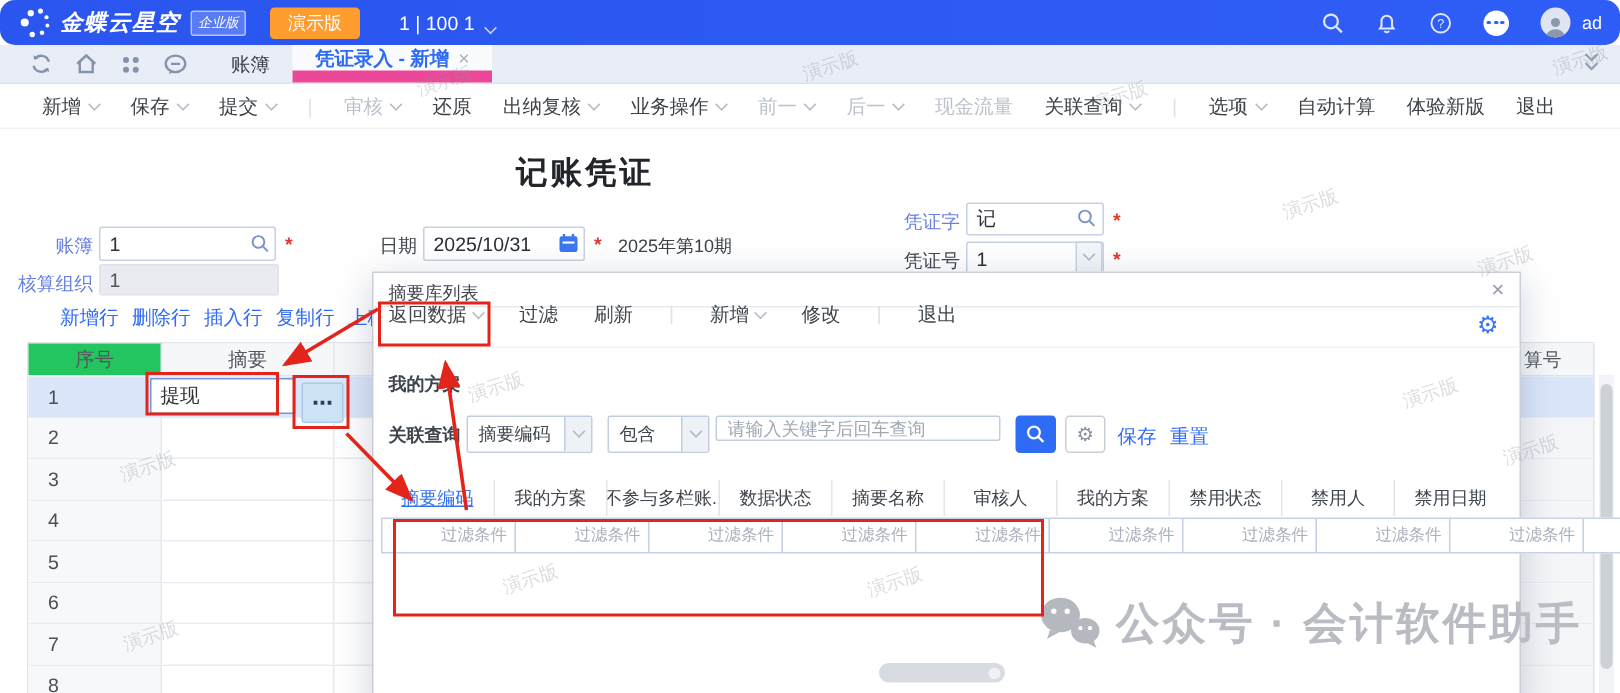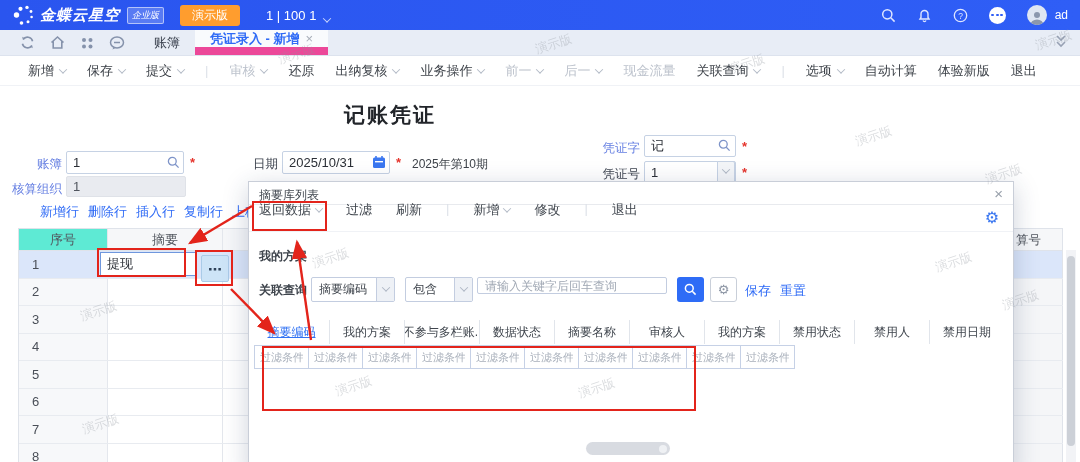--- a/index.html
+++ b/index.html
@@ -5,21 +5,21 @@
   * { box-sizing: border-box; margin: 0; padding: 0; }
   html,body { margin:0; }
   #page {
     position: relative; width: 1080px; height: 462px; overflow: hidden;
     background: #fff; font-family: "Liberation Sans","DejaVu Sans",sans-serif;
     color: #3d4249; font-size: 13px;
   }
   
   .topbar { position:absolute; left:0; top:0; width:1080px; height:30px;
     background:linear-gradient(90deg,#2a55ef,#2f5ef6); display:flex; align-items:center;
-    padding:0 12px; color:#fff; }
+    padding:0 12px; color:#fff;border-radius:10px; }
   .brand { font-size:15px; font-weight:bold; font-style:italic; letter-spacing:1px; margin-left:6px; }
   .edition-badge { font-size:9px; font-style:italic; background:rgba(255,255,255,.22);
     border:1px solid rgba(255,255,255,.55); border-radius:2px; padding:1px 4px; margin-left:7px; }
   .demo-badge { font-size:12px; background:#ff9d2e; border-radius:3px; padding:2px 12px; margin-left:16px; }
   .org-sel { margin-left:26px; font-size:13px; display:flex; align-items:flex-end; gap:8px; }
   .tb-icons { margin-left:auto; display:flex; align-items:center; gap:21px; }
   .tb-icons svg { display:block; }
   .pill-icon { width:17px; height:17px; border-radius:50%; background:#fff; display:flex;
     align-items:center; justify-content:center; gap:1.5px; }
   .pill-icon i { width:3px; height:2px; background:#2f5ef6; border-radius:1px; }
@@ -62,21 +62,21 @@
   
   .row-links { position:absolute; left:40px; top:203px; display:flex; gap:9px; font-size:13px; color:#2f6bf6; }
   .row-links span { cursor:pointer; white-space:nowrap; }
   
   .grid { position:absolute; left:18px; top:228px; width:1045px; border-top:1px solid #dfe3ea;
     border-left:1px solid #dfe3ea; }
   .g-row { display:flex; height:27.5px; border-bottom:1px solid #e8ebf0; background:#fff; }
   .g-row.head { height:22px; background:#f6f7f9; border-bottom:1px solid #dfe3ea; }
   .g-c1 { width:89px; background:#f7f8fa; border-right:1px solid #e4e7ed; display:flex; align-items:center;
     padding-left:13px; font-size:13px; color:#4a4f58; }
-  .g-row.head .g-c1 { justify-content:center; padding-left:0; color:#52575f; background:#5eead4; }
+  .g-row.head .g-c1 { justify-content:center; padding-left:0; color:#52575f; background:#22c55e; }
   .g-c2 { width:115px; border-right:1px solid #e4e7ed; display:flex; align-items:center; justify-content:center;
     color:#52575f; }
   .g-c3 { width:736px; border-right:1px solid #e4e7ed; }
   .g-c4 { width:104px; background:#f5f6f8; border-right:1px solid #dfe3ea; }
   .g-row.head .g-c4 { background:#f6f7f9; }
   .g-row.sel  .g-c1, .g-row.sel .g-c2, .g-row.sel .g-c3, .g-row.sel .g-c4 { background:#dbe6fa; }
   .vscroll { position:absolute; left:1066px; top:250px; width:10px; height:212px; background:#f2f3f6; }
   .vscroll i { position:absolute; left:1px; top:6px; width:8px; height:190px; background:#ccd0d7; border-radius:4px; }
   .partial-head { position:absolute; left:1016px; top:232px; font-size:12.5px; color:#52575f; }
   
@@ -110,21 +110,21 @@
     border:none; border-radius:3px; display:flex; align-items:center; justify-content:center; cursor:pointer; }
   .btn-gear { position:absolute; left:461px; top:95px; width:27px; height:25px; background:#fff;
     border:1px solid #c9cfd9; border-radius:3px; display:flex; align-items:center; justify-content:center;
     color:#8a93a2; font-size:13px; cursor:pointer; }
   .lnk { position:absolute; top:100px; font-size:13px; color:#2f6bf6; cursor:pointer; }
   .dlg-cols { position:absolute; left:5px; top:138px; width:750px; height:24px; display:flex; }
   .dlg-col { width:75px; display:flex; align-items:center; justify-content:center; font-size:12px;
     color:#3f454d; border-left:1px solid #e1e5eb; white-space:nowrap; overflow:hidden; }
   .dlg-col:first-child { border-left:none; color:#3273f3; text-decoration:underline; }
   .dlg-filters { position:absolute; left:5px; top:163px; width:750px; display:flex; }
-  .dlg-filters input { width:55px; height:24px; border:1px solid #c6d1e6; font-size:11px; color:#2b2f36;
+  .dlg-filters input { width:90px; height:24px; border:1px solid #c6d1e6; font-size:11px; color:#2b2f36;
     padding:0 5px; font-family:inherit; margin-right:-1px; background:#fff;text-align:right; }
   .dlg-filters input::placeholder { color:#a9b0bb; }
   .hscroll { position:absolute; left:337px; top:260px; width:84px; height:13px; background:#d8dbe1; border-radius:7px; }
   .hscroll i { position:absolute; right:3px; top:2.5px; width:8px; height:8px; border-radius:50%; background:#eff1f4; }
   
   .anno-box { position:absolute; border:2px solid #e3241b; z-index:100; pointer-events:none; }
   .anno-svg { position:absolute; left:0; top:0; width:1080px; height:462px; z-index:101; pointer-events:none; }
   
   .wm { position:absolute; font-size:12.5px; color:#8e949c; opacity:.32; transform:rotate(-18deg);
     z-index:60; pointer-events:none; white-space:nowrap; }
@@ -500,14 +500,27 @@
   <span class="wm" style="left:855px; top:128px;">演示版</span>
   <span class="wm" style="left:985px; top:166px;">演示版</span>
   <span class="wm" style="left:312px; top:250px;">演示版</span>
   <span class="wm" style="left:935px; top:254px;">演示版</span>
   <span class="wm" style="left:1002px; top:292px;">演示版</span>
   <span class="wm" style="left:80px;  top:303px;">演示版</span>
   <span class="wm" style="left:335px; top:378px;">演示版</span>
   <span class="wm" style="left:578px; top:380px;">演示版</span>
   <span class="wm" style="left:82px;  top:416px;">演示版</span>
 
+  <div class="footer-wm">
+    <svg width="42" height="38" viewBox="0 0 42 38">
+      <ellipse cx="15" cy="13" rx="13" ry="11.5" fill="#b5b9bf"></ellipse>
+      <path d="M8 23 L6 29 L14 24.5 Z" fill="#b5b9bf"></path>
+      <circle cx="10.5" cy="10.5" r="1.8" fill="#fff"></circle>
+        <circle cx="19.5" cy="10.5" r="1.8" fill="#fff"></circle>
+      <ellipse cx="31.5" cy="23.5" rx="9.5" ry="8.5" fill="#b5b9bf"></ellipse>
+      <path d="M37 30 L39 35 L32.5 31.5 Z" fill="#b5b9bf"></path>
+      <circle cx="28.3" cy="21.8" r="1.4" fill="#fff"></circle>
+        <circle cx="34.7" cy="21.8" r="1.4" fill="#fff"></circle>
+    </svg>
+    <span class="txt">公众号 · 会计软件助手</span>
+  </div>
 
 </div>
 
 </body></html>

